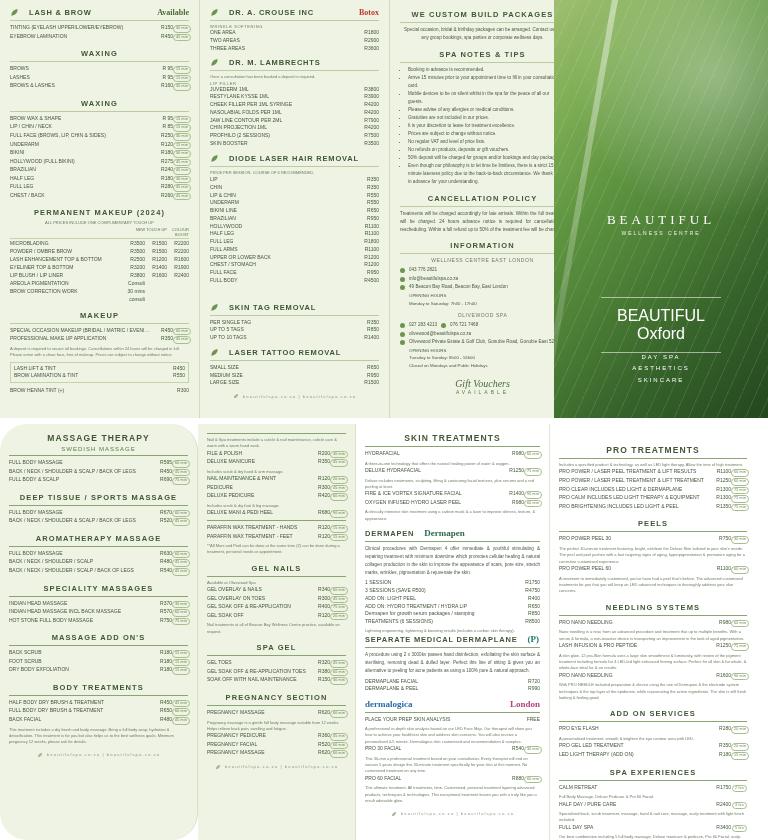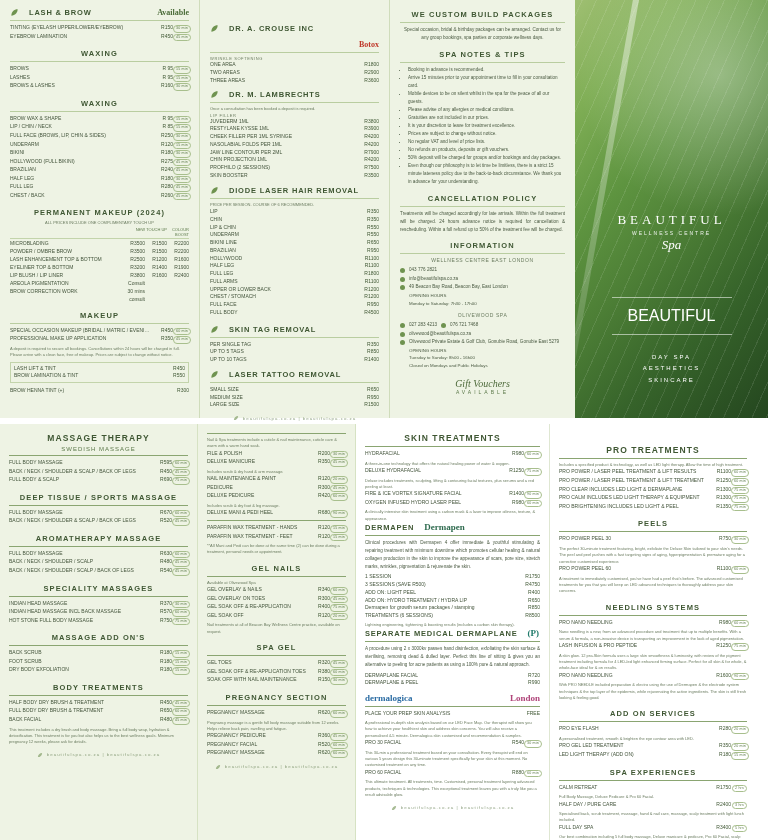--- a/index.html
+++ b/index.html
@@ -17,21 +17,21 @@
   .top-sheet {
     position:absolute; left:0; top:0; width:768px; height:418px;
     background:#eef3e4;
     display:flex;
   }
   .col { padding:8px 10px 6px 10px; }
   .col-a { width:200px; border-right:1px solid #cfdcbb; }
   .col-b { width:190px; border-right:1px solid #cfdcbb; }
   .col-c { width:185px; }
   .photo {
-    position:absolute; right:0; top:0; width:193px; height:418px;
+    position:absolute; right:0; top:0; width:214px; height:418px;
     background:
       radial-gradient(circle at 75% 18%, rgba(255,255,255,0.35) 0%, rgba(255,255,255,0) 38%),
       linear-gradient(135deg,#9fbf72 0%, #7fae55 18%, #5e9440 38%, #4d7f36 55%, #36632a 75%, #24461f 100%);
       overflow:hidden;
   }
   .leaf-vein {
     position:absolute; left:-40px; top:-30px; width:320px; height:480px;
     background:
       repeating-linear-gradient(118deg, rgba(255,255,255,0.10) 0px, rgba(255,255,255,0.10) 1px, rgba(0,0,0,0) 1px, rgba(0,0,0,0) 13px);
     transform:rotate(-4deg);
@@ -52,40 +52,40 @@
   .photo-logo2 { position:absolute; left:0; right:0; top:288px; text-align:center; color:#fff; }
   .photo-foot { position:absolute; left:0; right:0; top:352px; text-align:center; color:#fff; font-size:6px; letter-spacing:2px; line-height:1.9; }
 
   
   .bot-sheet {
     position:absolute; left:0; top:424px; width:768px; height:416px;
     background:#ffffff;
     display:flex;
   }
   .bcol { padding:7px 9px; }
-  .bcol-a { width:198px; background:#eef3e4; border-right:1px solid #d6e2c3;}
+  .bcol-a { width:198px; background:#eef3e4; border-right:1px solid #d6e2c3;border-radius:27px;}
   .bcol-b { width:158px; background:#eef3e4; border-right:1px solid #d6e2c3;}
   .bcol-c { width:194px; background:#ffffff; border-right:1px solid #dfe7d2;}
   .bcol-d { width:206px; background:#ffffff;}
 
   
   .sec-title {
     text-align:center; font-size:7.5px; letter-spacing:1.1px; font-weight:bold;
     color:#3f5733; margin:8px 0 3px 0; text-transform:uppercase;
   }
   .sec-title.big { font-size:8.5px; }
   .sec-sub { text-align:center; font-size:6px; letter-spacing:1px; color:#5d7a4b; margin:0 0 3px 0; }
   .rule { height:1px; background:#b9cda0; margin:2px 0 3px 0; }
   .rule.dark { background:#8aa571; }
 
   .hdr-row { display:flex; align-items:center; gap:10px; margin-bottom:3px; }
   .hdr-row .leafmark { width:9px; height:9px; flex:0 0 9px; }
   .hdr-row .t { font-size:7.5px; font-weight:bold; letter-spacing:.8px; color:#3f5733; text-transform:uppercase;}
   .hdr-row .brand { margin-left:auto; font-size:8px; font-weight:bold; color:#4a6b38; font-family:"Liberation Serif", serif;}
-  .hdr-row .brand.red { color:#c0392b;margin-top:32px; }
+  .hdr-row .brand.red { color:#c0392b; }
 
   .item { display:flex; align-items:baseline; font-size:5px; line-height:1.55; color:#44553c; }
   .item .nm { flex:1 1 auto; padding-right:3px; white-space:nowrap; overflow:hidden; text-overflow:ellipsis;}
   .item .pr { width:20px; text-align:right; color:#3f5733; }
   .item .bk { width:16px; text-align:right; }
   .pill {
     display:inline-block; font-size:3.6px; letter-spacing:.2px; border:1px solid #a8bf8d;
     border-radius:6px; padding:0px 2px; color:#5d7a4b; white-space:nowrap;
   }
   .para { font-size:4.6px; line-height:1.7; color:#4a5a42; text-align:justify; margin:2px 0 3px 0;}
@@ -441,21 +441,21 @@
         <div class="item">
             <span class="nm">FULL FACE</span>
             <span class="pr">R950</span>
           </div>
         <div class="item">
             <span class="nm">FULL BODY</span>
             <span class="pr">R4500</span>
           </div>
       </div>
 
-      <div class="hdr-row" style="margin-top:8px">
+      <div class="hdr-row" style="margin-top:18px">
         <svg class="leafmark" viewBox="0 0 20 20">
             <path d="M3 17C3 9 9 3 17 3c0 8-6 14-14 14z" fill="#6f9350"></path>
           </svg>
         <div class="t">SKIN TAG REMOVAL</div>
       </div>
       <div class="rule"></div>
       <div>
         <div class="item">
             <span class="nm">PER SINGLE TAG</span>
             <span class="pr">R350</span>
@@ -566,25 +566,25 @@
       <div class="script">Gift Vouchers</div>
       <div class="script-sub">AVAILABLE</div>
     </div>
 
     <div class="photo">
       <div class="leaf-vein"></div>
       <div class="leaf-mid"></div>
       <div class="photo-logo">
         <div class="bw">BEAUTIFUL</div>
         <div class="sub">WELLNESS CENTRE</div>
-        <div class="scr">Spa</div>
       </div>
       <div class="photo-logo2">
         <div class="photo-div"></div>
         <div class="bw">BEAUTIFUL</div>
+        <div class="scr">Oxford</div>
         <div class="photo-div"></div>
       </div>
       <div class="photo-foot">
         <div>DAY SPA</div>
         <div>AESTHETICS</div>
         <div>SKINCARE</div>
       </div>
     </div>
   </div>
 
@@ -872,21 +872,21 @@
             <span class="bk"><span class="pill">90 min</span></span>
           </div>
         <div class="item">
             <span class="nm">OXYGEN INFUSED HYDRO LASER PEEL</span>
             <span class="pr">R980</span>
             <span class="bk"><span class="pill">60 min</span></span>
           </div>
         <div class="note">A clinically intensive skin treatment using a carbon mask &amp; a laser to improve oiliness, texture, &amp; appearance.</div>
       </div>
 
-      <div class="hdr-row" style="">
+      <div class="hdr-row" style="margin-top:6px">
         <div class="t">DERMAPEN</div>
         <div class="brandword">Dermapen</div>
       </div>
       <div class="rule dark"></div>
       <div class="para">Clinical procedures with Dermapen 4 offer immediate &amp; youthful stimulating &amp; repairing treatment with minimum downtime which promotes cellular healing &amp; natural collagen production in the skin to improve the appearance of scars, pore size, stretch marks, wrinkles, pigmentation &amp; rejuvenate the skin.</div>
       <div>
         <div class="item">
             <span class="nm">1 SESSION</span>
             <span class="pr">R1750</span>
           </div>

